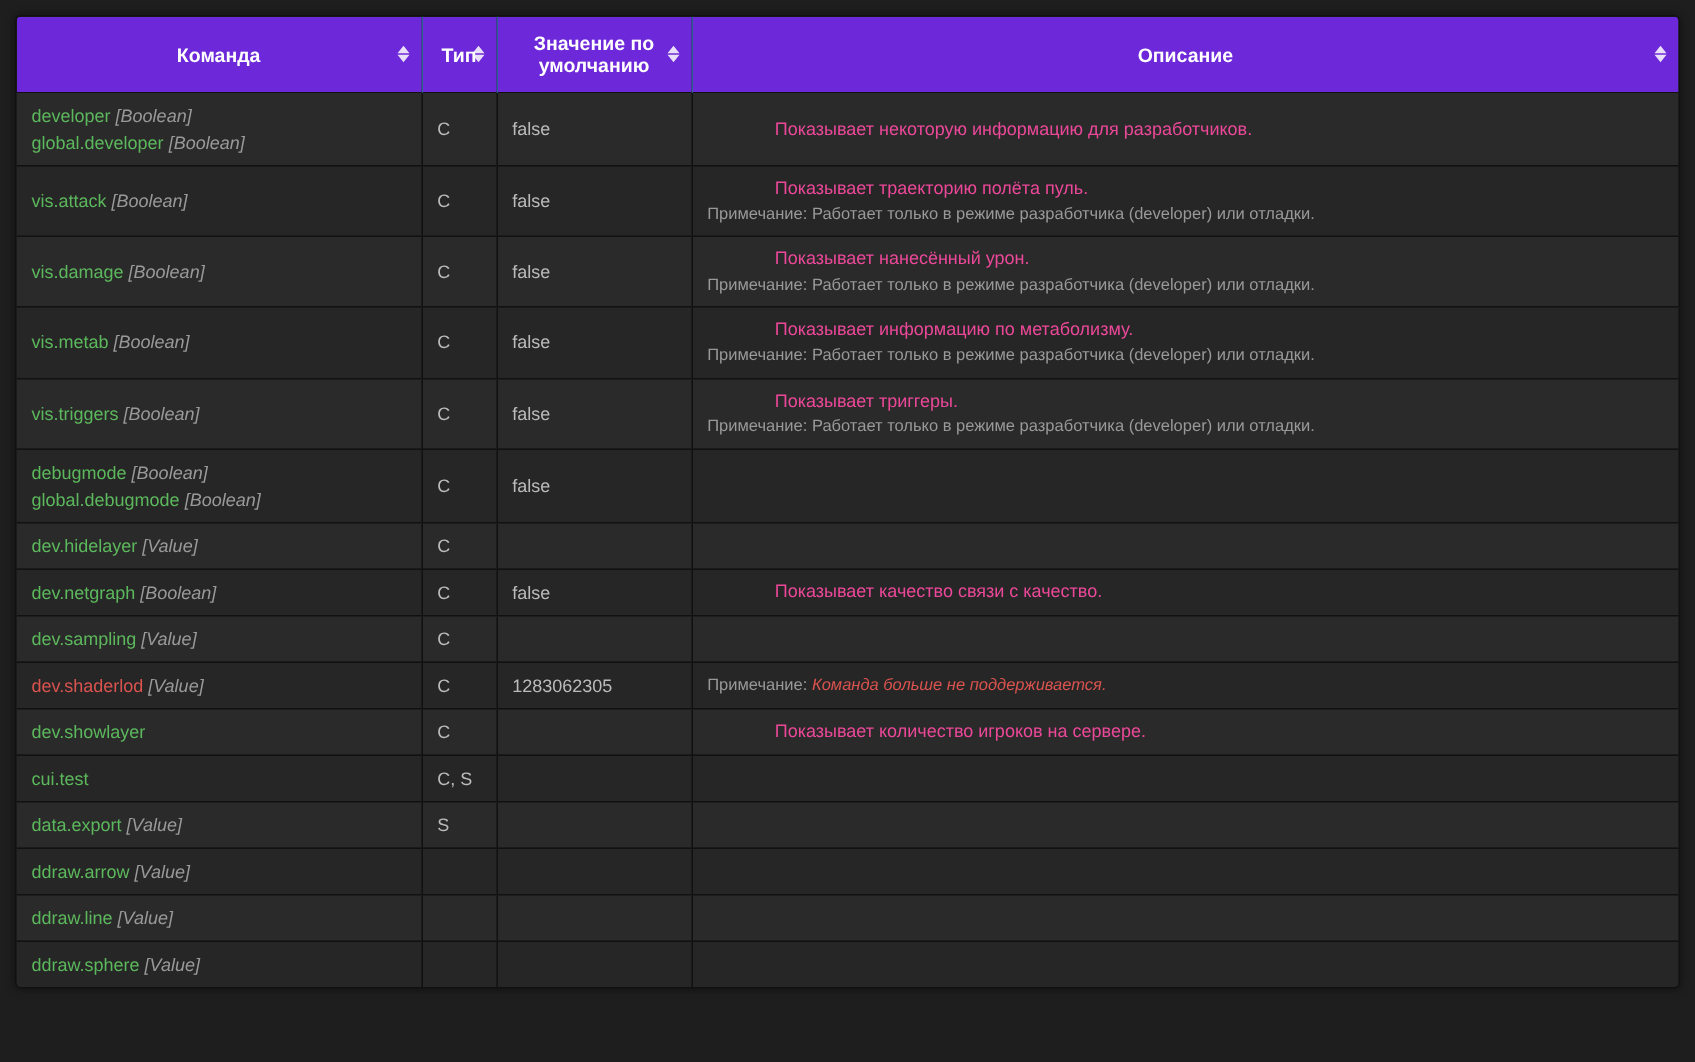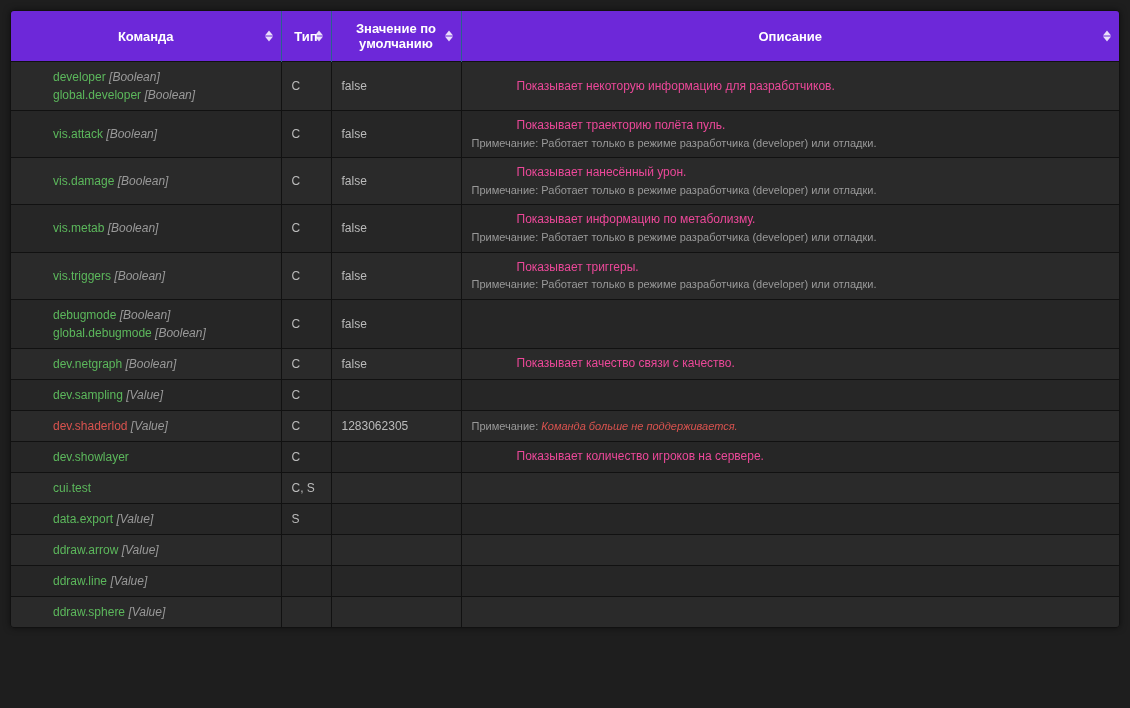--- a/index.html
+++ b/index.html
@@ -61,21 +61,21 @@
     border-top: 1px solid #111;
     border-right: 1px solid #111;
     vertical-align: middle;
     background: #2a2a2a;
     color: #ccc;
   }
   tbody tr:nth-child(even) td { background: #262626; }
   tbody td:last-child { border-right: none; }
   tbody td.col-type, tbody td.col-default { color: #bbb; }
   .cmd-line { line-height: 1.5; }
-  .cmd { color: #5cb85c; text-decoration: none; margin-left: 32px; }
+  .cmd { color: #5cb85c; text-decoration: none; }
   .cmd.deprecated { color: #d9534f; }
   .param { color: #999; font-style: italic; }
   .desc-main { color: #ec4899; line-height: 1.4; padding-left: 45px; }
   .desc-note { color: #999; font-size: 11px; line-height: 1.4; margin-top: 2px; }
   .desc-note .note-label { color: #999; }
   .desc-note .note-deprecated { color: #d9534f; font-style: italic; margin-top: 27px; }
   .col-cmd { width: 270px; }
   .col-type { width: 50px; }
   .col-default { width: 130px; }
 </style>
@@ -176,20 +176,28 @@
           <td class="col-cmd">
             <div class="cmd-line"><a class="cmd" href="#">debugmode</a> <span class="param">[Boolean]</span></div>
             <div class="cmd-line"><a class="cmd" href="#">global.debugmode</a> <span class="param">[Boolean]</span></div>
           </td>
           <td class="col-type">C</td>
           <td class="col-default">false</td>
           <td></td>
         </tr>
         <tr>
           <td class="col-cmd">
+            <div class="cmd-line"><a class="cmd" href="#">dev.hidelayer</a> <span class="param">[Value]</span></div>
+          </td>
+          <td class="col-type">C</td>
+          <td class="col-default"></td>
+          <td></td>
+        </tr>
+        <tr>
+          <td class="col-cmd">
             <div class="cmd-line"><a class="cmd" href="#">dev.netgraph</a> <span class="param">[Boolean]</span></div>
           </td>
           <td class="col-type">C</td>
           <td class="col-default">false</td>
           <td>
             <div class="desc-main">Показывает качество связи с качество.</div>
           </td>
         </tr>
         <tr>
           <td class="col-cmd">

